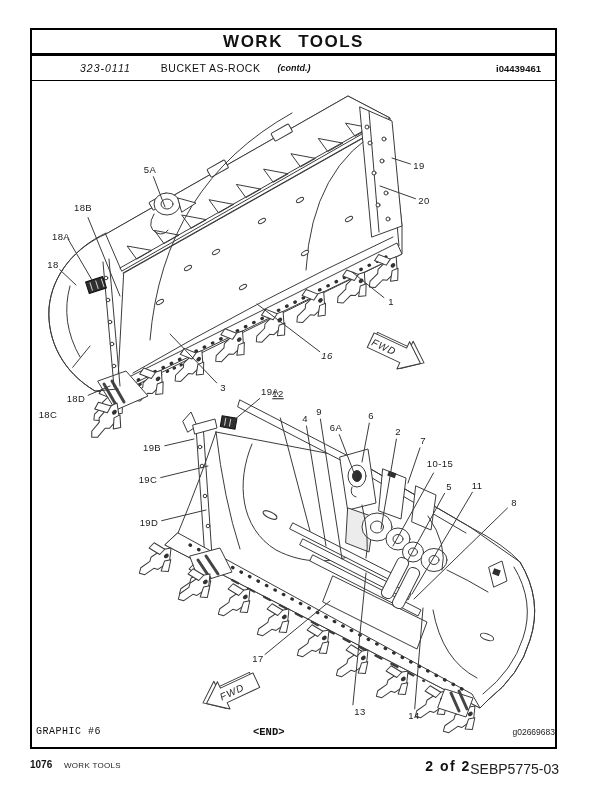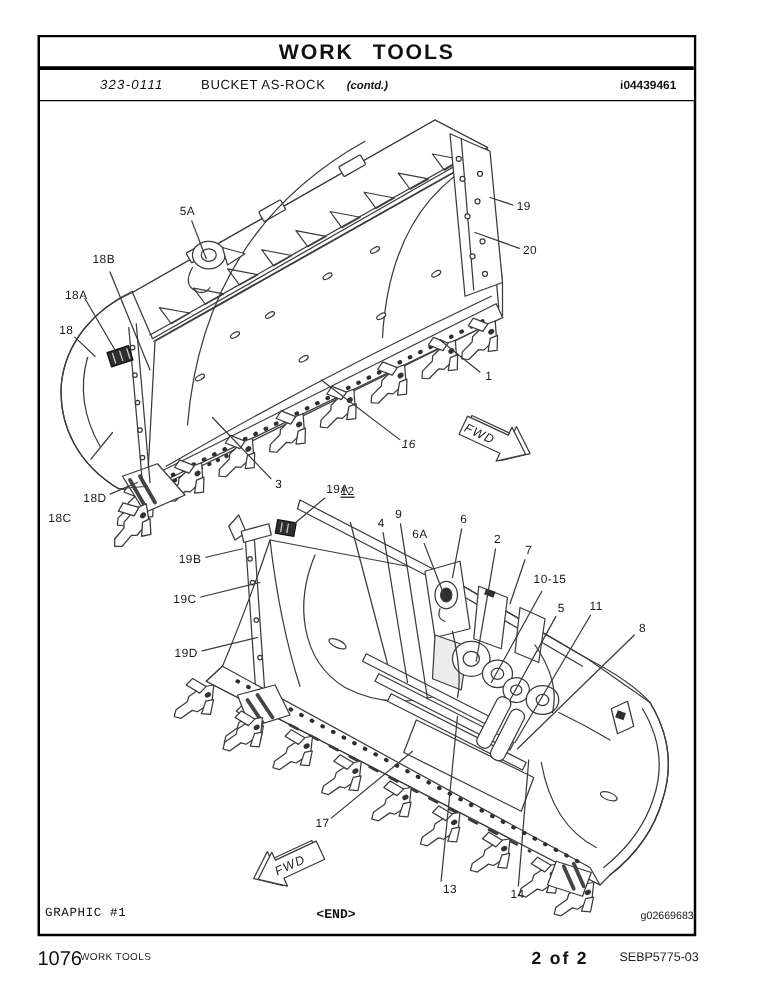--- a/index.html
+++ b/index.html
@@ -17,25 +17,25 @@
   .contd{font-style:italic;font-size:9px;margin-left:17px;font-weight:bold;}
   .docid{margin-left:auto;font-weight:bold;font-size:9.5px;padding-left:32px;}
   .art{position:absolute;left:0;top:0;width:612px;height:792px;pointer-events:none;}
   .callout{position:absolute;transform:translate(-50%,-50%);font-size:9.5px;color:#1a1a1a;
            letter-spacing:0.4px;white-space:nowrap;line-height:1;}
   .graphic-label{position:absolute;left:36px;top:726px;font-family:"Liberation Mono",monospace;
                  font-size:10px;letter-spacing:0.5px;}
   .end-marker{position:absolute;left:253px;top:726px;font-family:"Liberation Mono",monospace;
               font-weight:bold;font-size:10.5px;}
   .gid{position:absolute;right:57px;top:727px;font-size:8.5px;color:#222;}
-  .f-page{position:absolute;left:30px;top:759px;font-weight:normal;font-size:16px;}
+  .f-page{position:absolute;left:30px;top:759px;font-weight:bold;font-size:10px;}
   .f-sec{position:absolute;left:64px;top:761px;font-size:8px;color:#222;letter-spacing:0.3px;}
   .f-of{position:absolute;left:412px;top:758px;width:72px;text-align:center;font-weight:bold;
         font-size:14px;letter-spacing:1.5px;}
-  .f-code{position:absolute;right:53px;top:761px;font-size:10px;color:#222;}
+  .f-code{position:absolute;right:53px;top:761px;font-size:14px;color:#222;}
 </style>
 </head>
 <body>
 
 <div class="page">
 
   <svg class="art" viewBox="0 0 612 792">
     <defs>
       <g id="tooth">
         <path d="M0,0 L-8,-3 L-22,-2 L-25,1 L-36,2 L-40,6 L-36,10 L-25,9 L-22,12 L-8,11 Z" fill="#fff"></path>
@@ -300,21 +300,21 @@
       <div class="callout" style="left: 477px; top: 486px;">11</div>
       <div class="callout" style="left: 514px; top: 503px;">8</div>
       <div class="callout" style="left: 152px; top: 448px;">19B</div>
       <div class="callout" style="left: 148px; top: 480px;">19C</div>
       <div class="callout" style="left: 149px; top: 523px;">19D</div>
       <div class="callout" style="left: 258px; top: 659px; text-align: right;">17</div>
       <div class="callout" style="left: 360px; top: 712px;">13</div>
       <div class="callout" style="left: 414px; top: 716px;">14</div>
     </div>
 
-  <div class="graphic-label">GRAPHIC #1</div>
+  <div class="graphic-label">GRAPHIC #6</div>
   <div class="end-marker">&lt;END&gt;</div>
   <div class="gid">g02669683</div>
 
   <div class="f-page">1076</div>
   <div class="f-sec">WORK TOOLS</div>
   <div class="f-of">2 of 2</div>
   <div class="f-code">SEBP5775-03</div>
 
 </div>
 

